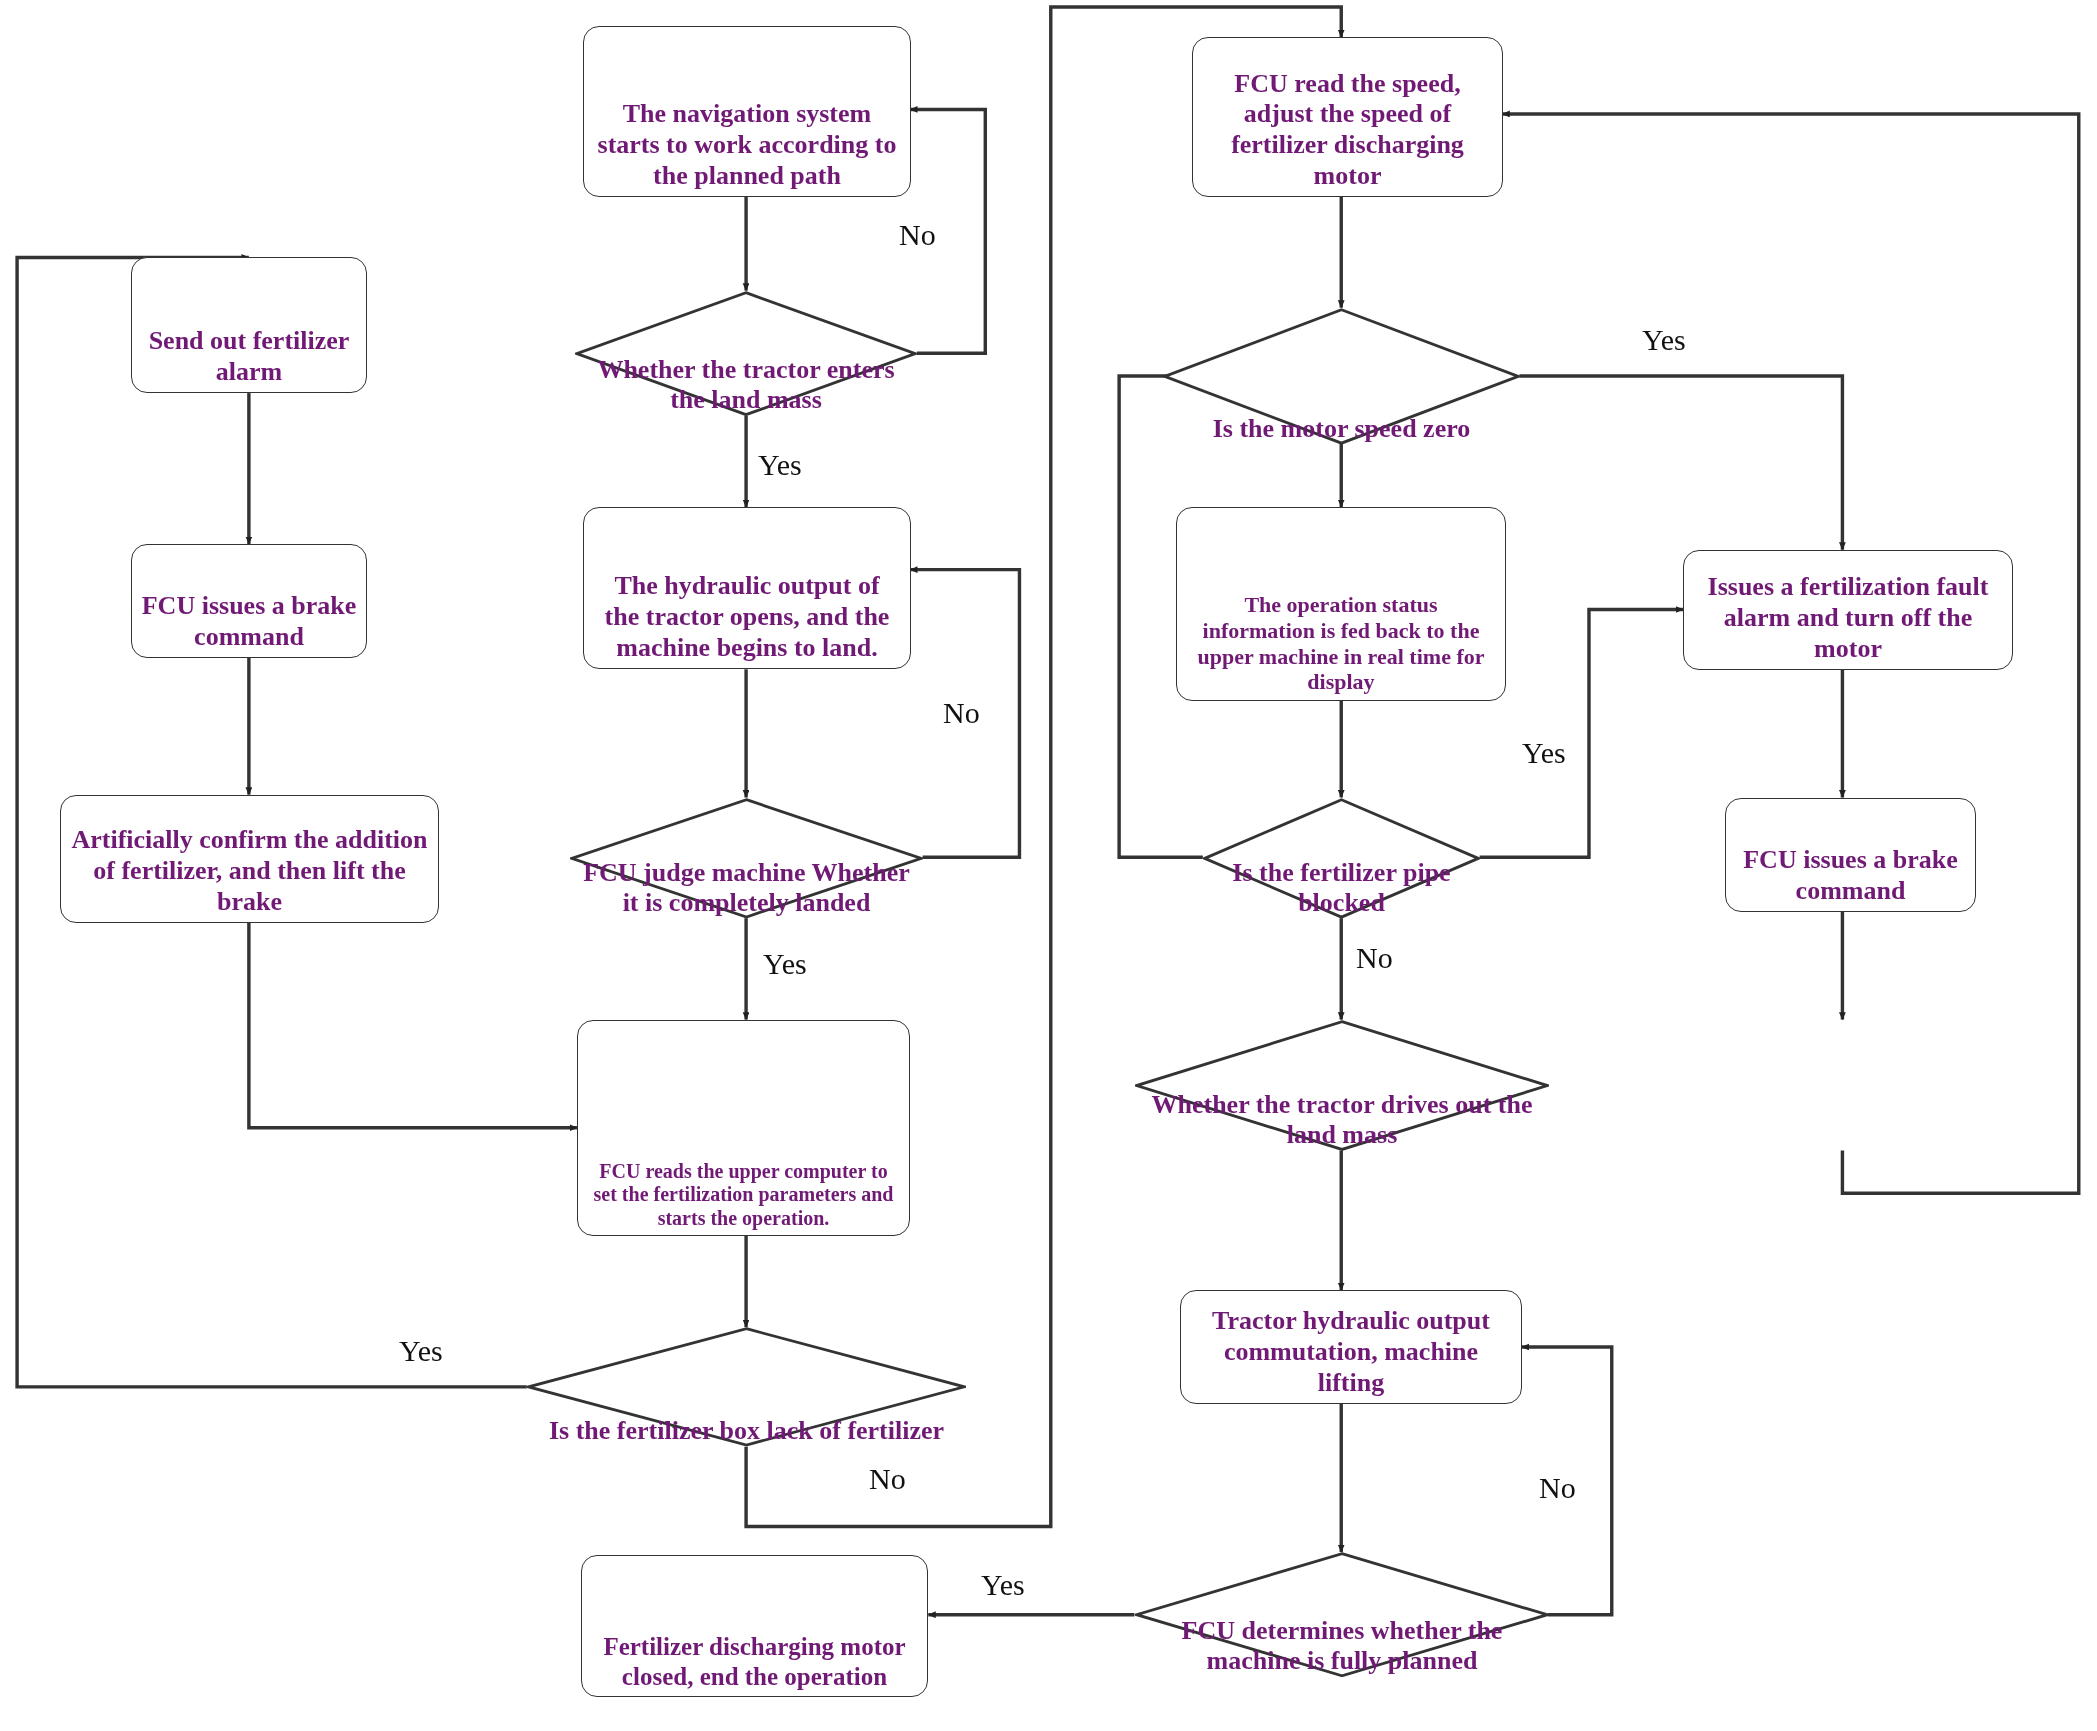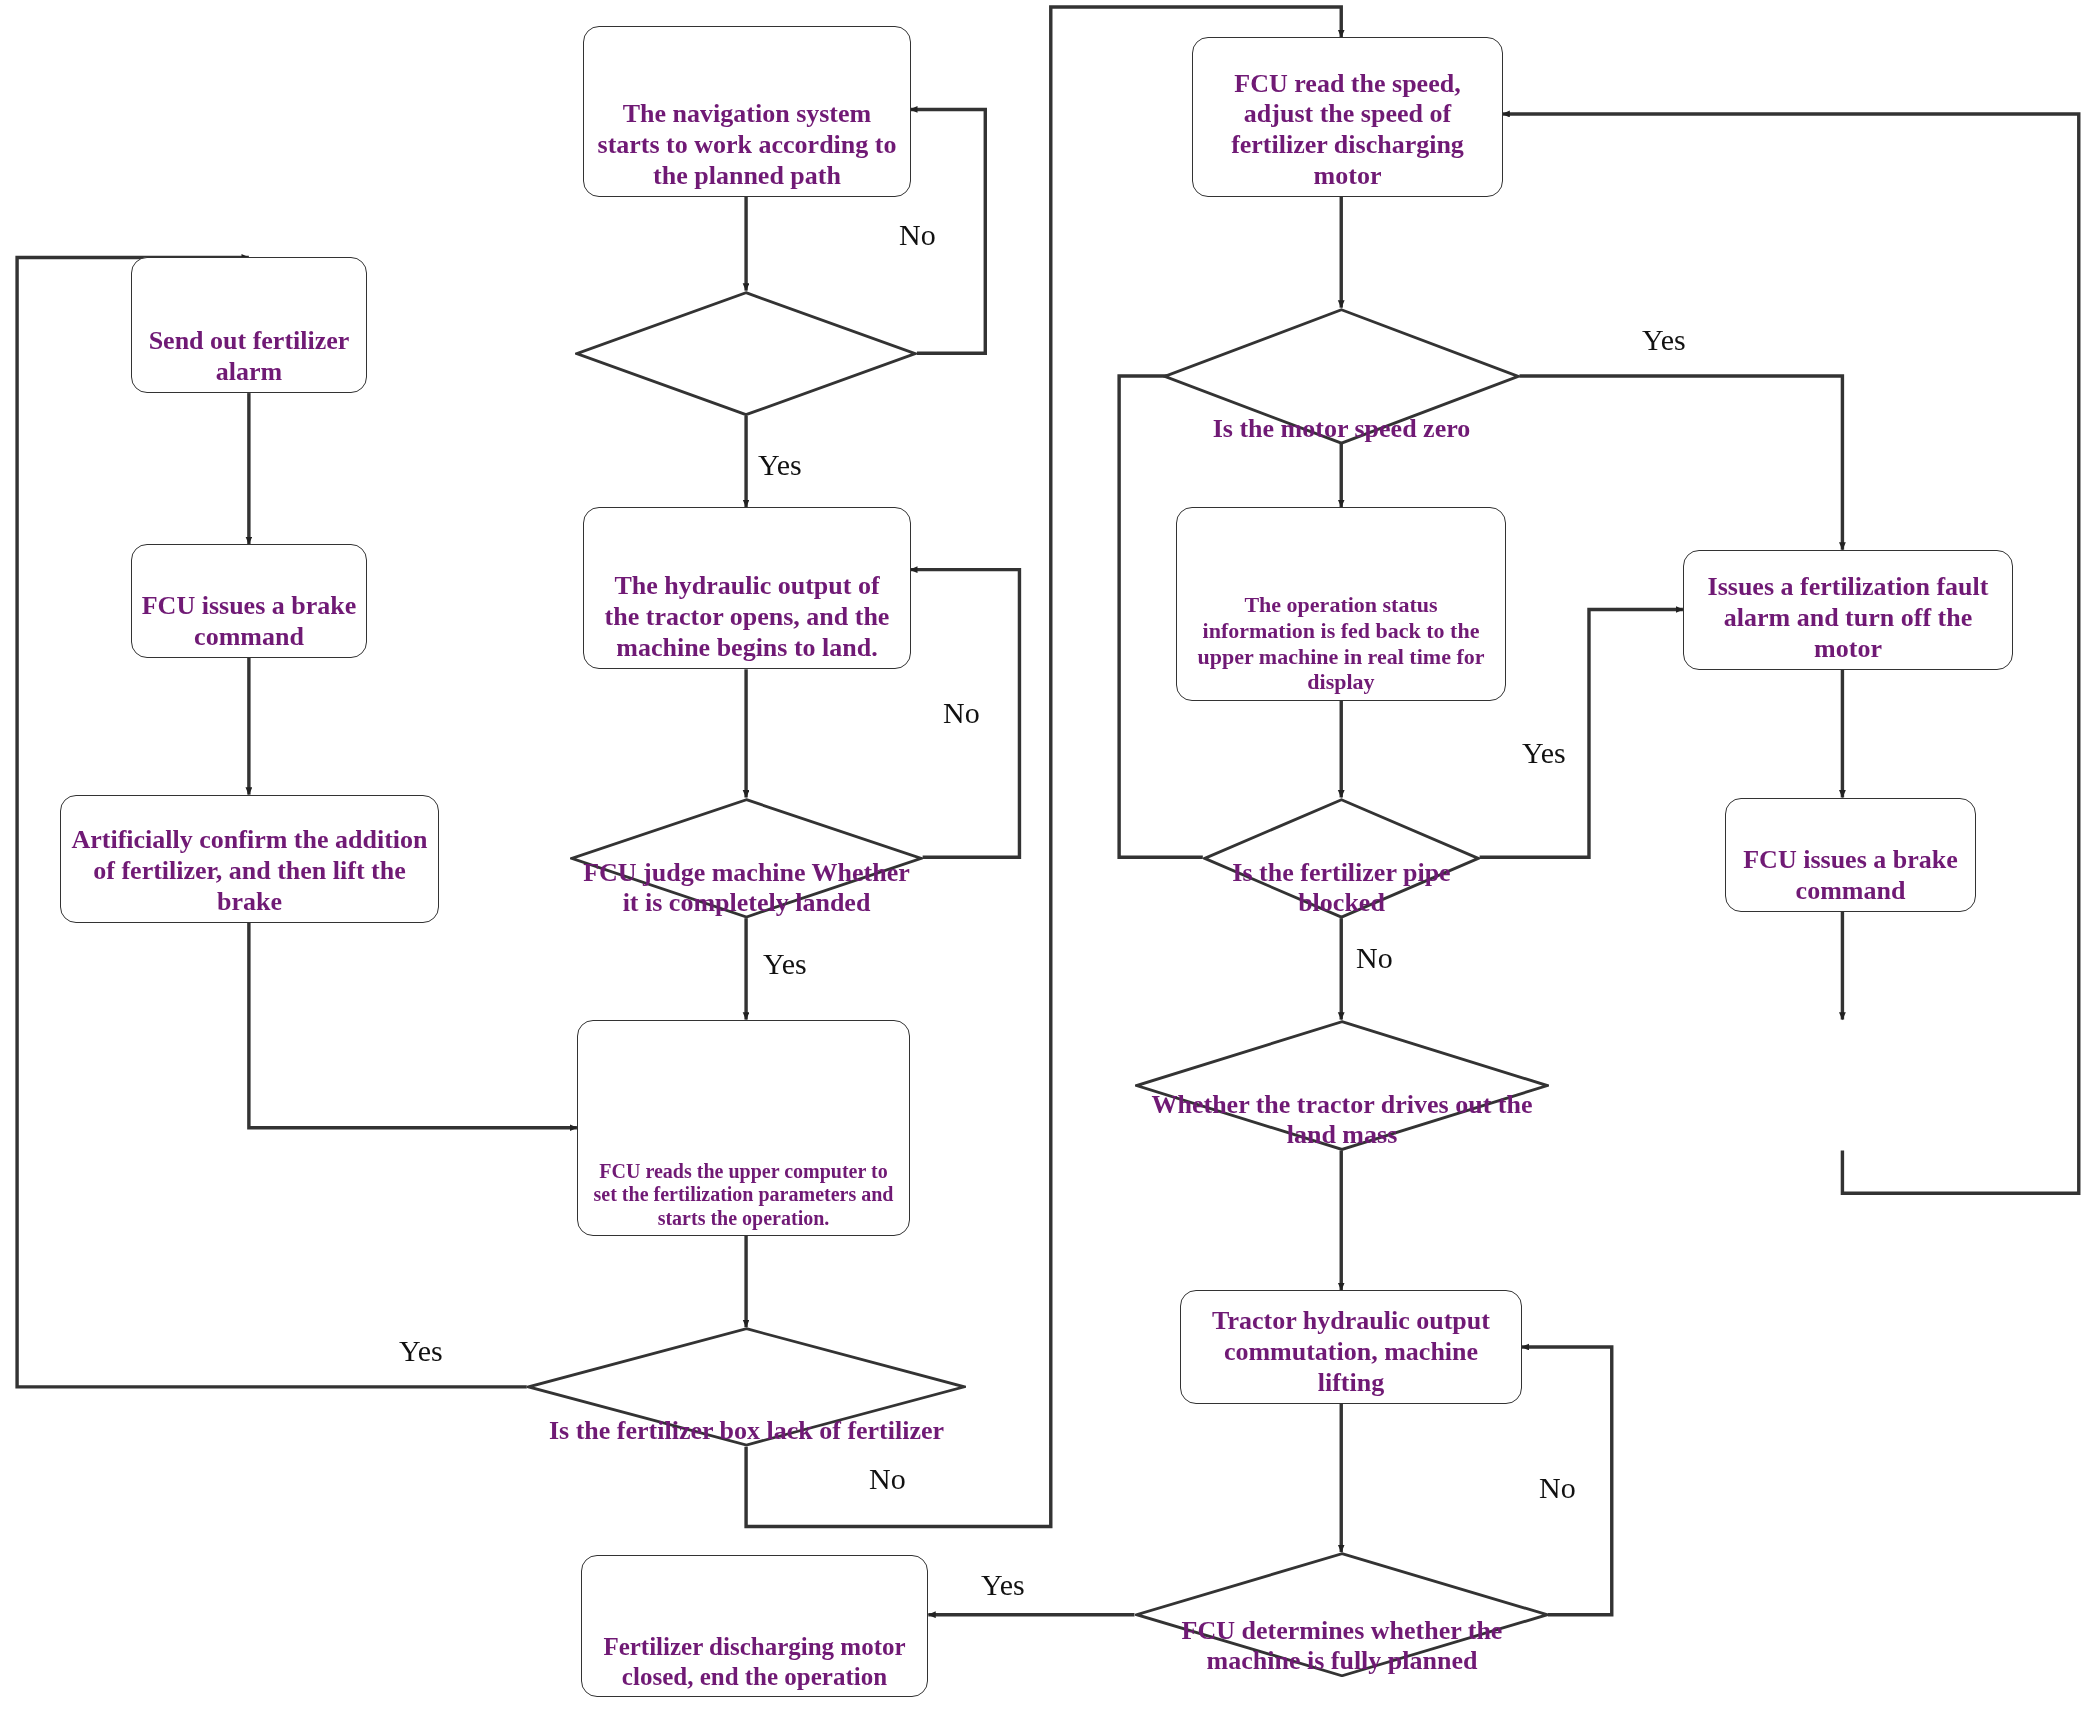--- a/index.html
+++ b/index.html
@@ -129,20 +129,21 @@
 
   <div class="node proc" style="left:1725px;top:798px;width:251px;height:114px;font-size:26px;padding:4.6px 9px;">
     <span>FCU issues a brake command</span>
   </div>
 
 
   <div class="node dec" style="left:575px;top:291px;width:342px;height:125px;font-size:26px;">
     <svg class="shape" viewBox="0 0 600 220" preserveAspectRatio="none">
       <polygon points="300,3 597,110 300,217 3,110" fill="#ffffff" stroke="#333333" stroke-width="5"></polygon>
     </svg>
+    <span class="txt">Whether the tractor enters the land mass</span>
   </div>
 
   <div class="node dec" style="left:570px;top:798px;width:353px;height:121px;font-size:26px;">
     <svg class="shape" viewBox="0 0 620 212" preserveAspectRatio="none">
       <polygon points="310,3 617,106 310,209 3,106" fill="#ffffff" stroke="#333333" stroke-width="5"></polygon>
     </svg>
     <span class="txt">FCU judge machine Whether it is completely landed</span>
   </div>
 
   <div class="node dec" style="left:527px;top:1327px;width:439px;height:120px;font-size:26px;">

